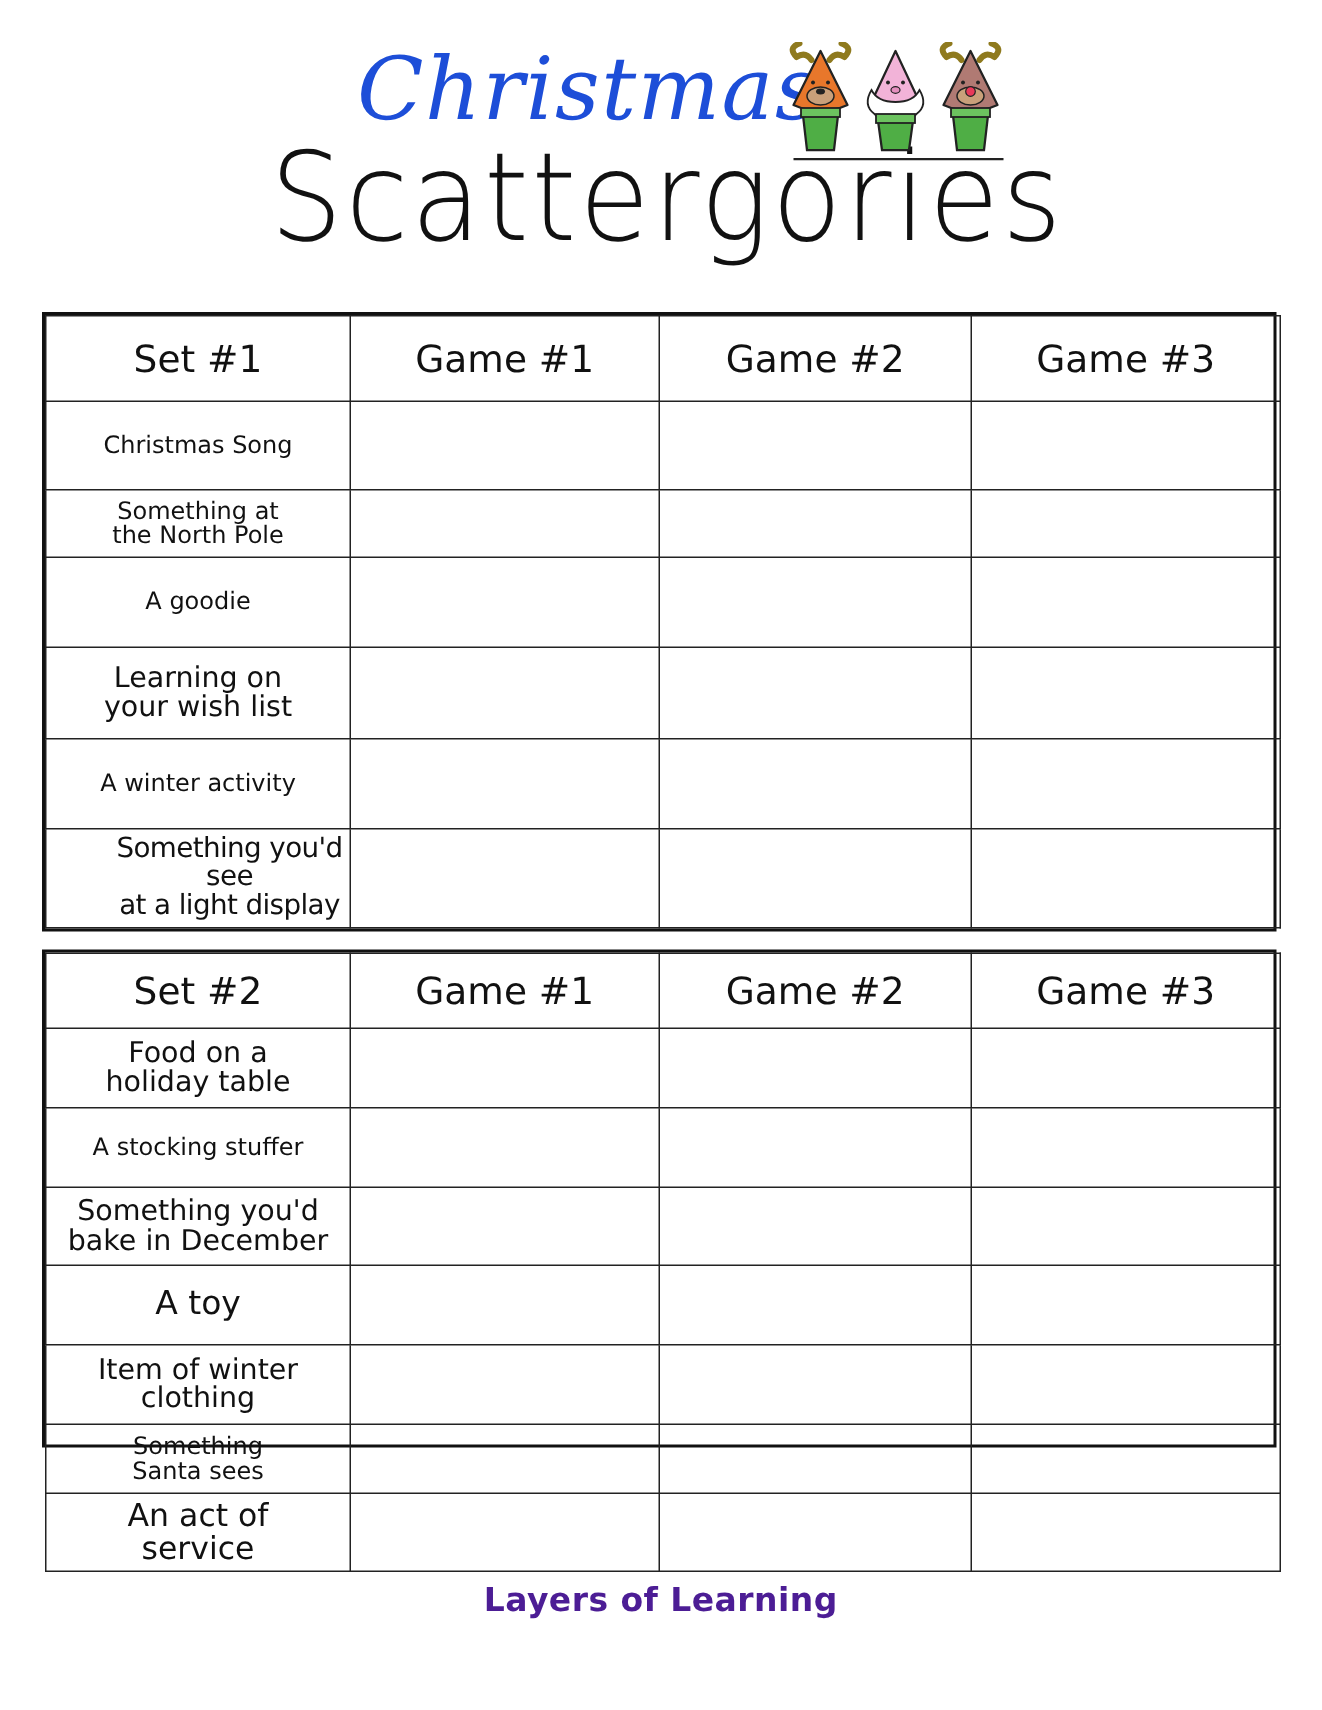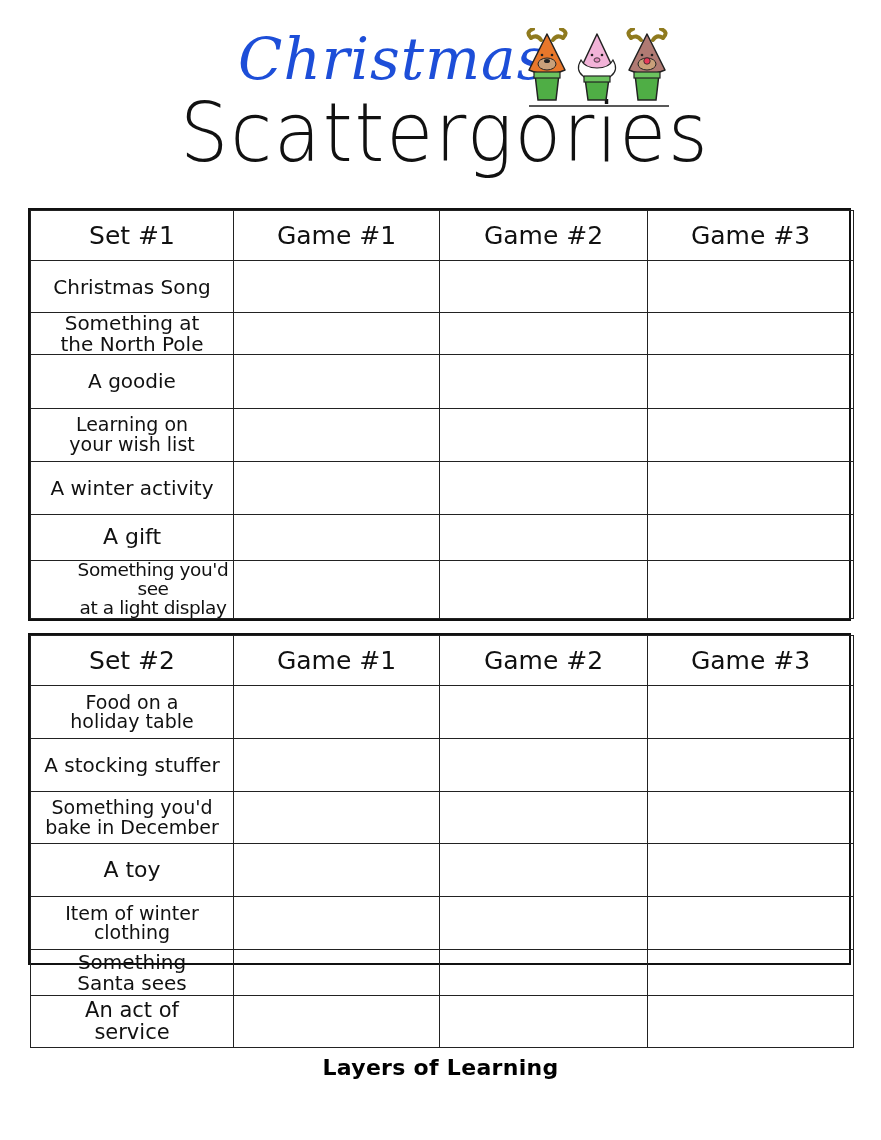--- a/index.html
+++ b/index.html
@@ -23,33 +23,33 @@
     .grid {
       position: absolute; left: 28px; width: 823px;
       border: 2px solid #111; border-collapse: collapse;
     }
     .grid table { border-collapse: collapse; width: 100%; height: 100%; table-layout: fixed; }
     .grid td, .grid th {
       border: 1.5px solid #222; text-align: center; vertical-align: middle;
       font-weight: normal; padding: 0 2px;
     }
     .grid th { font-size: 25px; color: #111; }
-    .grid td.cat { font-size: 20px; line-height: 1.02; color: #111; }
+    .grid td.cat { font-size: 16px; line-height: 1.02; color: #111; }
     .grid td.cat.small { font-size: 19px; }
     .grid td.cat.tight { font-size: 18.5px; letter-spacing: -0.4px; padding-left: 44px; }
     .grid td.cell { cursor: text; }
     col.c0 { width: 203px; }
     col.c1 { width: 206px; }
     col.c2 { width: 208px; }
     col.c3 { width: 206px; }
 
     .footer {
       position: absolute; left: 0; width: 881px; top: 1055px; text-align: center;
       font-family: "DejaVu Sans", sans-serif; font-weight: bold; font-size: 22px;
-      color: #000000; letter-spacing: 0.3px;
+      color: #4c1d95; letter-spacing: 0.3px;
     }
   </style>
 </head>
 <body>
 
 <div class="header">
   <div class="title-christmas">Christmas</div>
   <div class="title-scatter">Scattergories</div>
 
   <svg class="mascots" viewBox="0 0 148 80">
@@ -130,26 +130,20 @@
       <td class="cell"></td>
       <td class="cell"></td>
       <td class="cell"></td>
     </tr>
     <tr style="height:53px;">
       <td class="cat"><span>A winter activity</span></td>
       <td class="cell"></td>
       <td class="cell"></td>
       <td class="cell"></td>
     </tr>
-    <tr style="height:46px;">
-      <td class="cat" style="font-size:22px;"><span>A gift</span></td>
-      <td class="cell"></td>
-      <td class="cell"></td>
-      <td class="cell"></td>
-    </tr>
     <tr style="height:52px;">
       <td class="cat tight"><span>Something you'd see</span><br><span>at a light display</span></td>
       <td class="cell"></td>
       <td class="cell"></td>
       <td class="cell"></td>
     </tr>
   </tbody>
     </table>
 </div>
 

